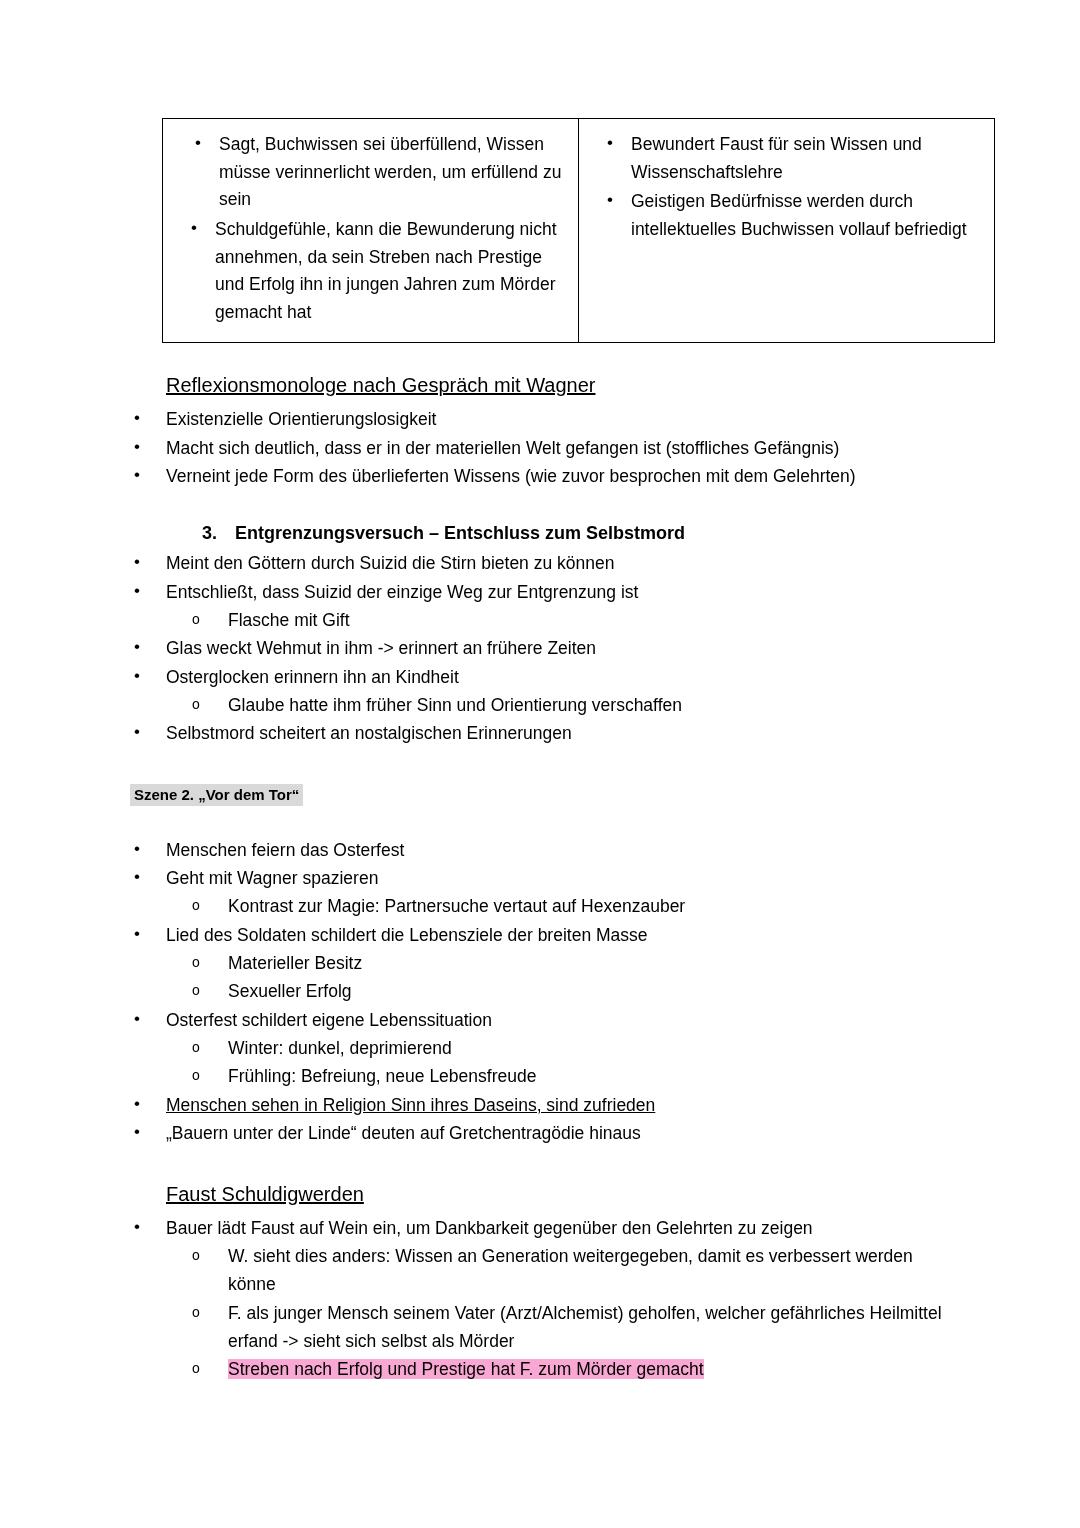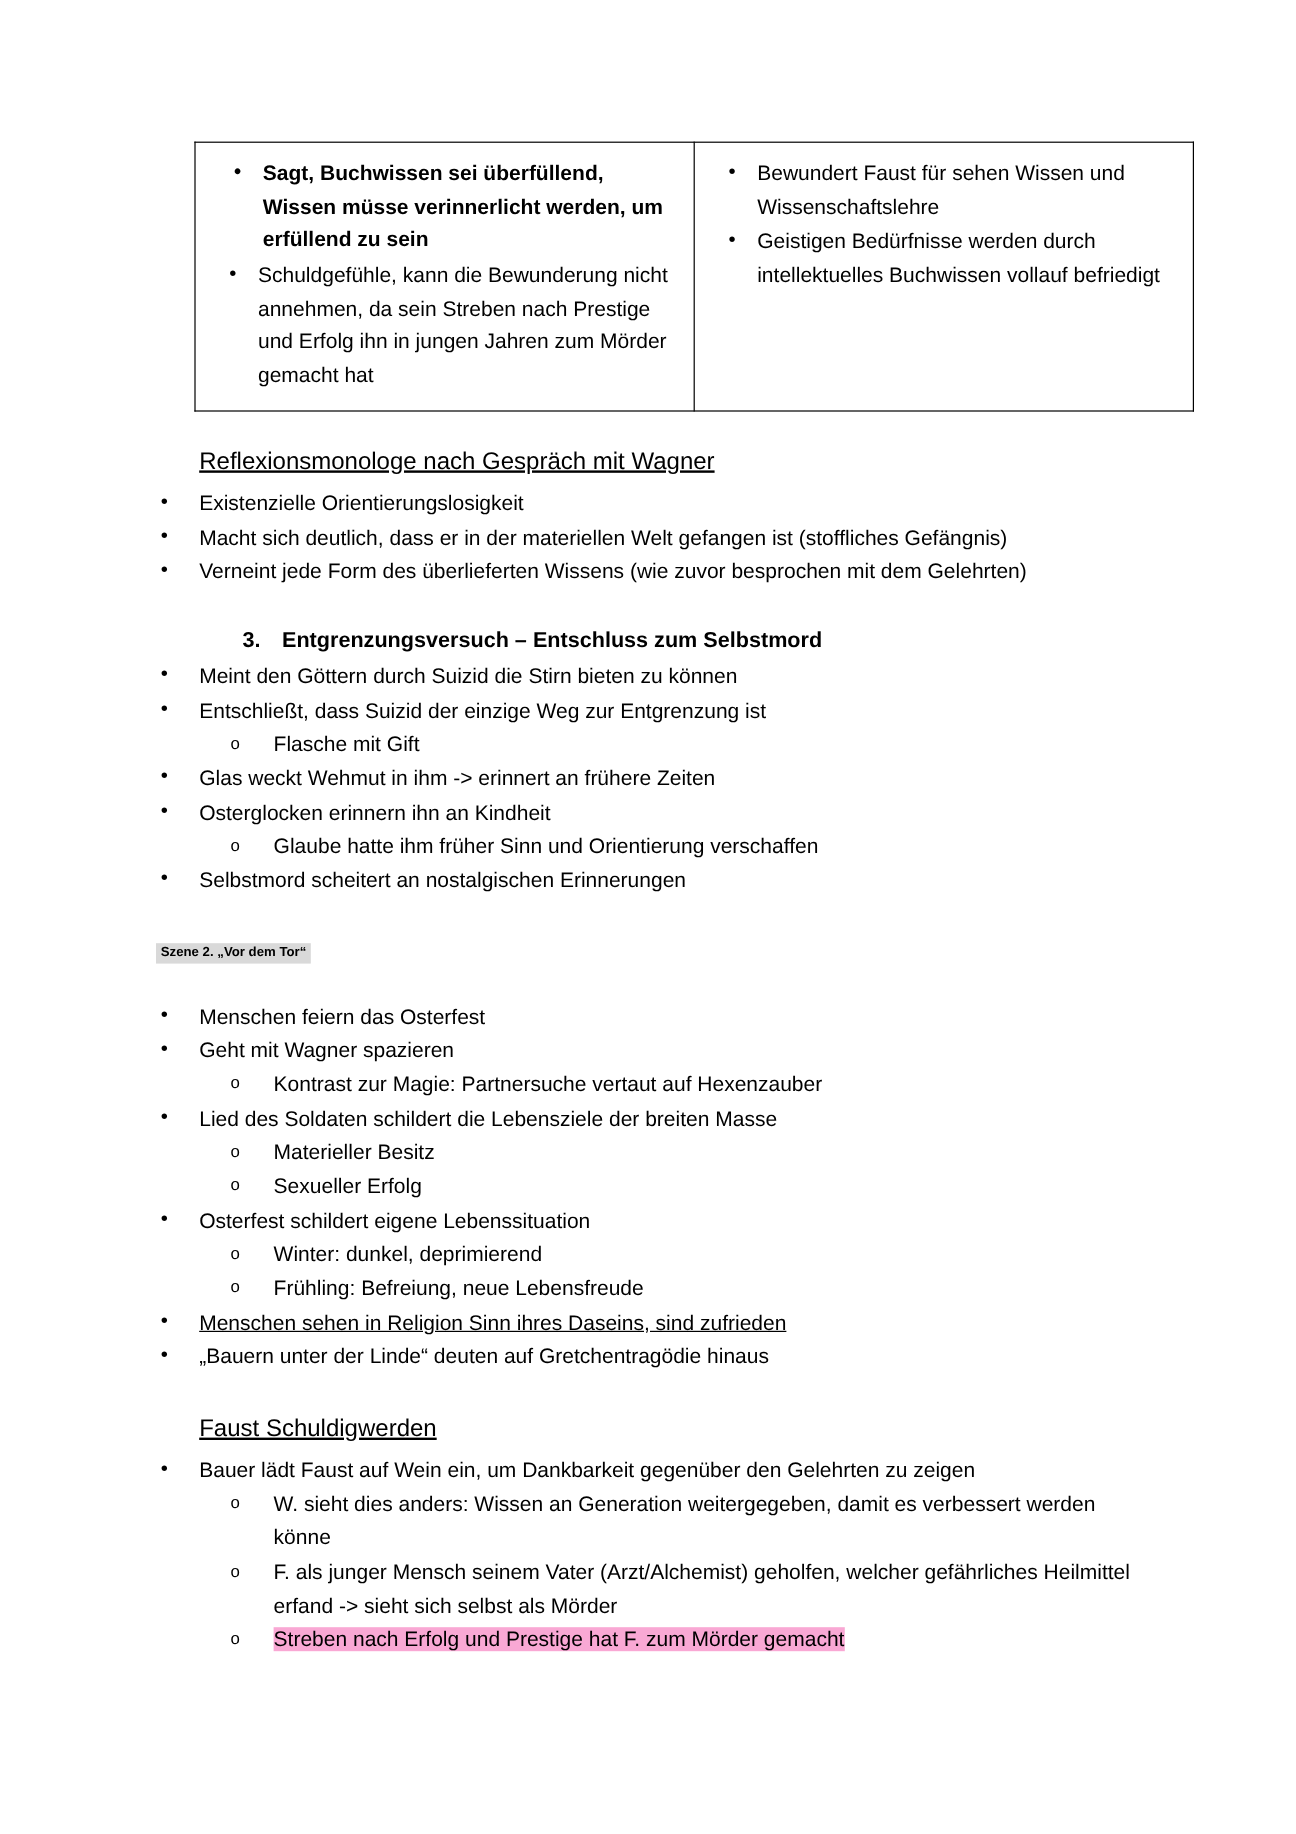--- a/index.html
+++ b/index.html
@@ -49,21 +49,21 @@
     line-height: 1.58;
     margin-bottom: 2px;
   }
   ul.tbl li::before {
     content: "\2022";
     position: absolute;
     left: 18px;
     top: -1px;
     font-size: 17px;
   }
-  ul.tbl li.indent-extra { padding-left: 46px; font-weight: bold; }
+  ul.tbl li.indent-extra { padding-left: 46px; }
   ul.tbl li.indent-extra::before { left: 22px; }
 
   
   .section {
     margin-top: 26px;
   }
   .subhead {
     font-size: 20px;
     text-decoration: underline;
     margin: 0 0 4px 36px;
@@ -114,21 +114,21 @@
     top: 0px;
     font-size: 14px;
     line-height: 1.9;
   }
   .underline-item { text-decoration: underline; }
   .hl {
     background: #f9a8d4;
   }
   .scene-head {
     display: inline-block;
-    font-size: 11px;
+    font-size: 15px;
     font-weight: bold;
     background: #d9d9d9;
     padding: 2px 4px 3px 4px;
     margin-left: 0px;
   }
   .scene-wrap { margin: 36px 0 0 0; }
   .gap-s { height: 18px; }
   .gap-m { height: 30px; }
 </style>
 </head>
@@ -140,21 +140,21 @@
     <tbody>
         <tr>
       <td class="col-left">
         <ul class="tbl">
           <li class="indent-extra">Sagt, Buchwissen sei überfüllend, Wissen müsse verinnerlicht werden, um erfüllend zu sein</li>
           <li>Schuldgefühle, kann die Bewunderung nicht annehmen, da sein Streben nach Prestige und Erfolg ihn in jungen Jahren zum Mörder gemacht hat</li>
         </ul>
       </td>
       <td class="col-right">
         <ul class="tbl">
-          <li>Bewundert Faust für sehen Wissen und Wissenschaftslehre</li>
+          <li>Bewundert Faust für sein Wissen und Wissenschaftslehre</li>
           <li>Geistigen Bedürfnisse werden durch intellektuelles Buchwissen vollauf befriedigt</li>
         </ul>
       </td>
     </tr>
   </tbody>
     </table>
 
   <div class="section">
     <div class="subhead">Reflexionsmonologe nach Gespräch mit Wagner</div>
     <ul class="lvl1">

